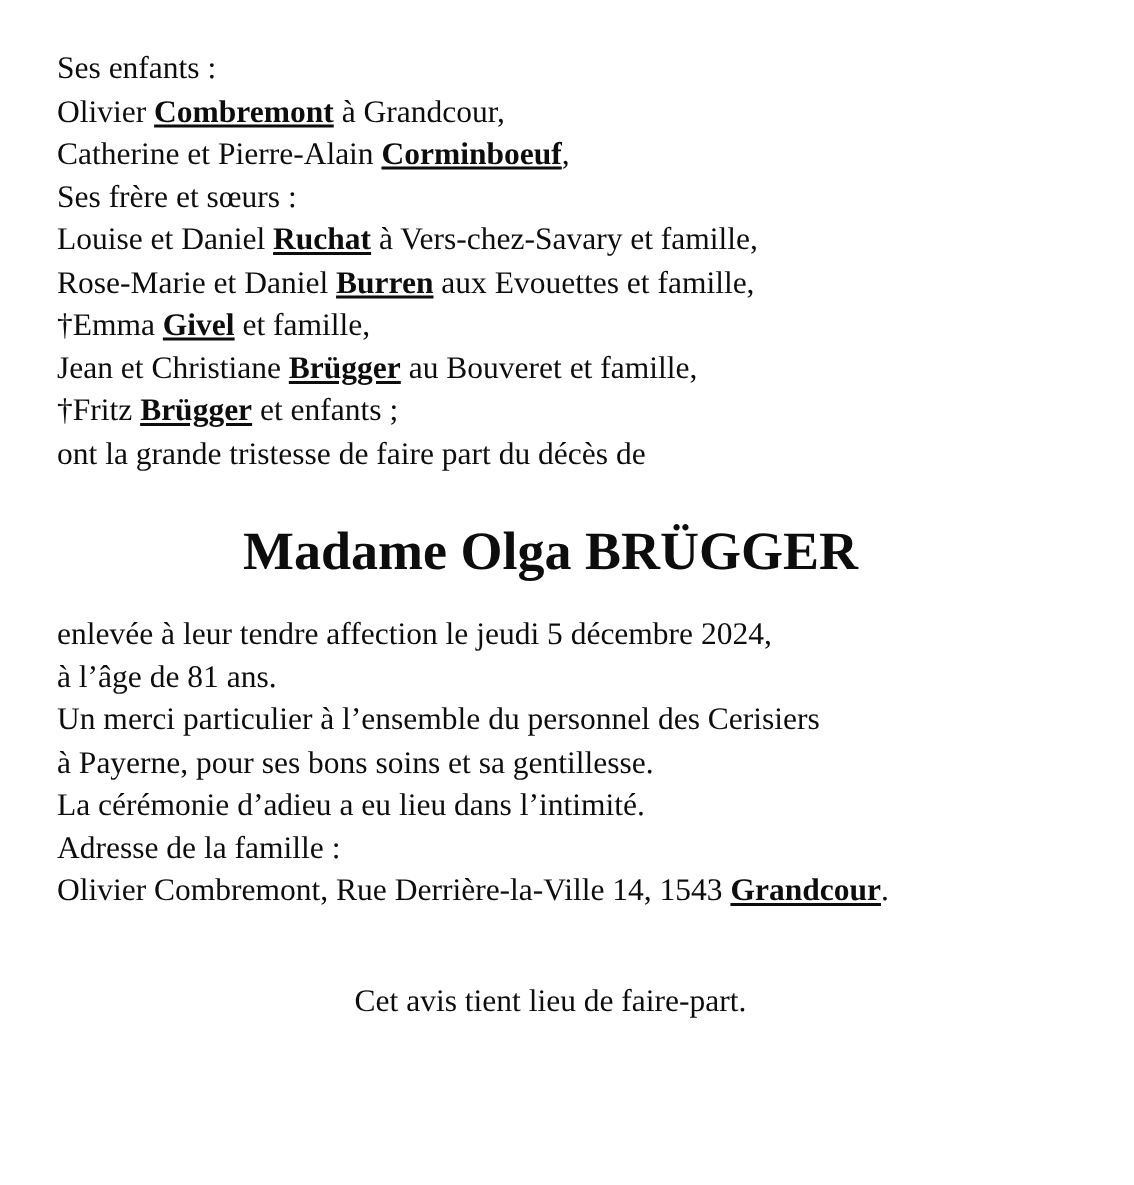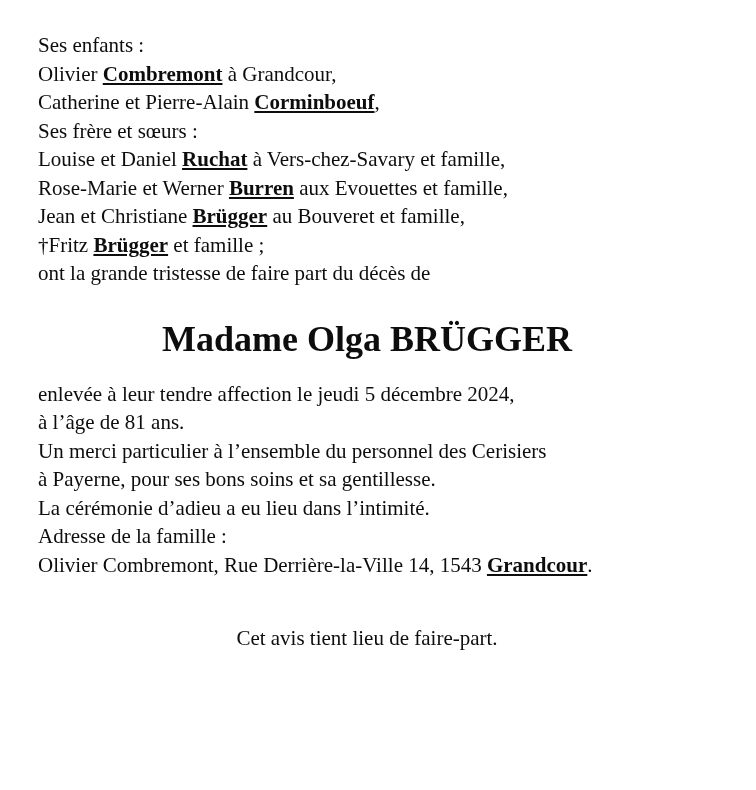--- a/index.html
+++ b/index.html
@@ -53,23 +53,24 @@
 <body>
 
 <div class="page">
 
   <div id="family-lines">
       <div class="line"><span>Ses enfants :</span></div>
       <div class="line"><span>Olivier </span><span class="b">Combremont</span><span> à Grandcour,</span></div>
       <div class="line"><span>Catherine et Pierre-Alain </span><span class="b">Corminboeuf</span><span>,</span></div>
       <div class="line"><span>Ses frère et sœurs :</span></div>
       <div class="line"><span>Louise et Daniel </span><span class="b">Ruchat</span><span> à Vers-chez-Savary et famille,</span></div>
-      <div class="line"><span>Rose-Marie et Werner </span><span class="b">Burren</span><span> aux Evouettes et famille,</span></div>
+      <div class="line"><span>Rose-Marie et Daniel </span><span class="b">Burren</span><span> aux Evouettes et famille,</span></div>
+      <div class="line"><span>†Emma </span><span class="b">Givel</span><span> et famille,</span></div>
       <div class="line"><span>Jean et Christiane </span><span class="b">Brügger</span><span> au Bouveret et famille,</span></div>
-      <div class="line"><span>†Fritz </span><span class="b">Brügger</span><span> et famille ;</span></div>
+      <div class="line"><span>†Fritz </span><span class="b">Brügger</span><span> et enfants ;</span></div>
       <div class="line"><span>ont la grande tristesse de faire part du décès de</span></div>
     </div>
 
   <div class="title">Madame Olga BRÜGGER</div>
 
   <div id="details-lines">
       <div class="line"><span>enlevée à leur tendre affection le jeudi 5 décembre 2024,</span></div>
       <div class="line"><span>à l’âge de 81 ans.</span></div>
       <div class="line"><span>Un merci particulier à l’ensemble du personnel des Cerisiers</span></div>
       <div class="line"><span>à Payerne, pour ses bons soins et sa gentillesse.</span></div>

